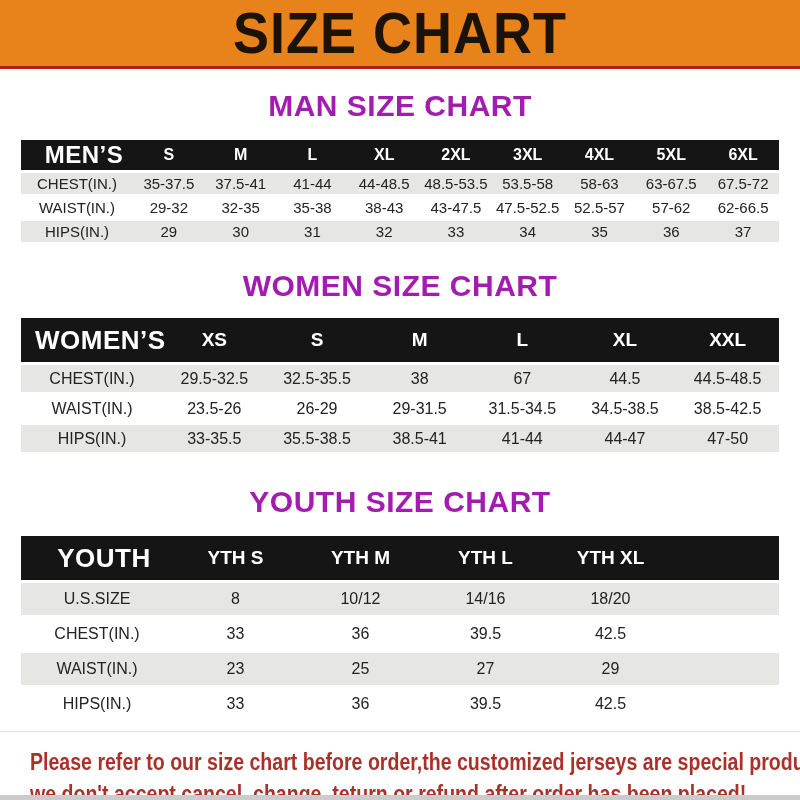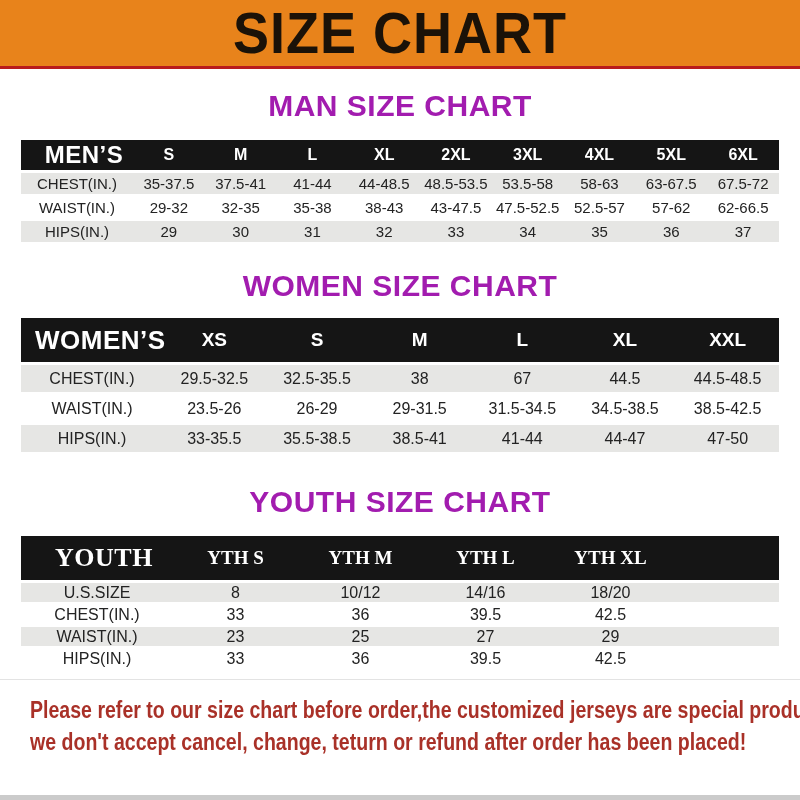--- a/index.html
+++ b/index.html
@@ -56,23 +56,23 @@
   .t-men   thead th { height: 30px; font-size: 16px; }
   .t-men   th.corner { font-size: 24px; }
   .t-men   tbody td { height: 21px; font-size: 15px; }
   .t-men   .c-label { width: 112px; }
 
   .t-women thead th { height: 44px; font-size: 19px; }
   .t-women th.corner { font-size: 26px; }
   .t-women tbody td { height: 27px; font-size: 16px; }
   .t-women .c-label { width: 142px; }
 
-  .t-youth thead th { height: 44px; font-size: 19px; font-family: Liberation Serif, serif; }
+  .t-youth thead th { height: 44px; font-size: 19px; }
   .t-youth th.corner { font-size: 26px; }
-  .t-youth tbody td { height: 19px; font-size: 16px; }
+  .t-youth tbody td { height: 32px; font-size: 16px; }
   .t-youth .c-label { width: 152px; }
   .t-youth .c-data  { width: 125px; }
 
   
   .note-divider { height: 1px; background: #e3e3e3; margin-top: 8px; }
   .note {
     margin: 14px 0 0 30px;
     transform: scaleX(0.85); transform-origin: 0 0;
     width: 118%;
   }

